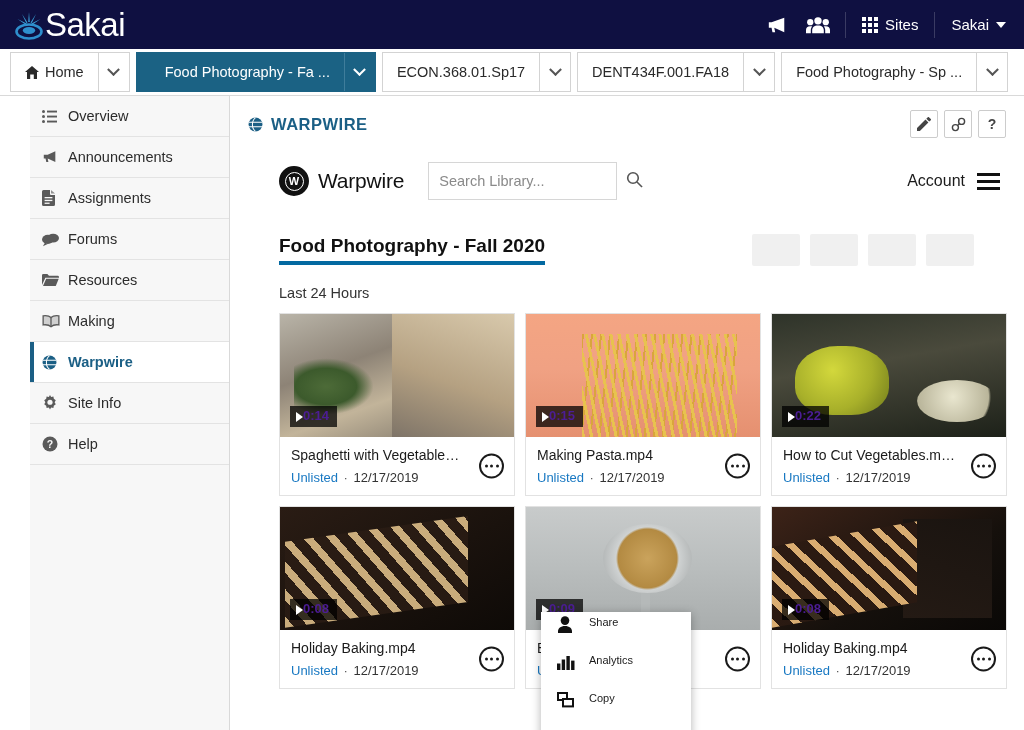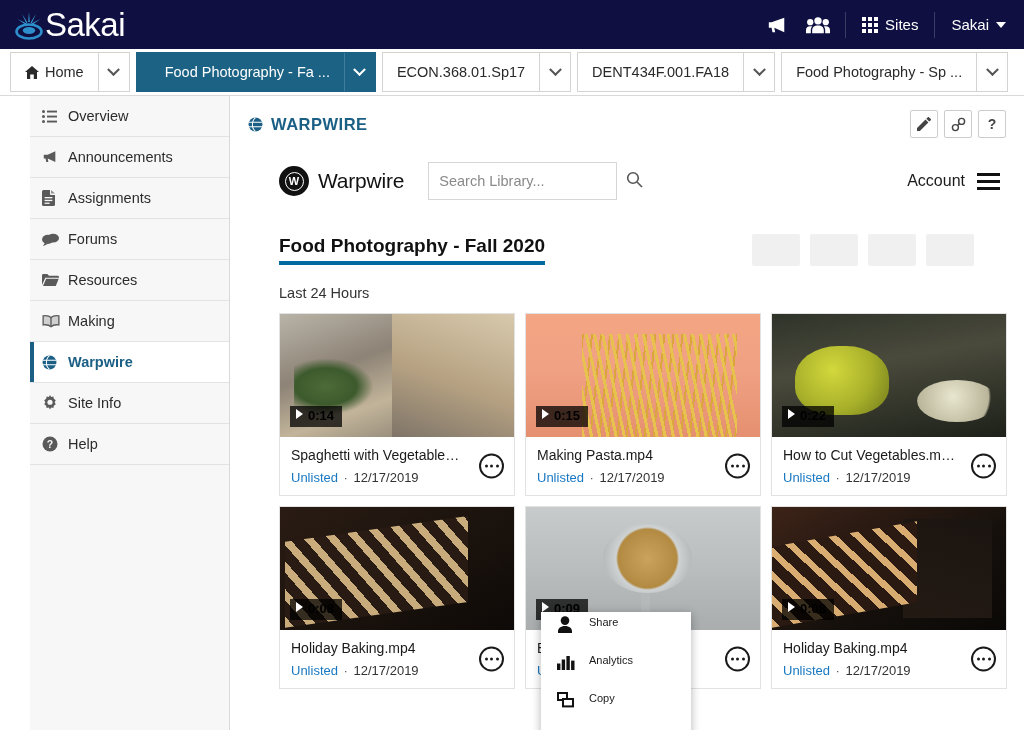--- a/index.html
+++ b/index.html
@@ -180,23 +180,23 @@
   .ww-card {
     width: 236px; background: #fff; border: 1px solid #e2e2e2;
   }
   .card-thumb {
     position: relative; width: 100%; height: 123px; overflow: hidden;
     background: #999;
   }
   .card-thumb .thumb-art { position: absolute; inset: 0; }
   .dur-badge {
     position: absolute; left: 10px; bottom: 10px;
-    background: rgba(0,0,0,0.74); color: #000000;
+    background: rgba(0,0,0,0.74); color: #4c1d95;
     font-size: 13px; font-weight: bold;
-    padding: 3px 8px 3px 6px; display: flex; gap: 5px;
+    padding: 3px 8px 3px 6px; display: flex; align-items: center; 
     line-height: 1.15;
   }
   .dur-badge .tri {
     width: 0; height: 0; border-left: 7px solid #fff;
     border-top: 5px solid transparent; border-bottom: 5px solid transparent;
   }
   .card-body {
     padding: 9px 10px 10px 11px; position: relative; min-height: 53px;
   }
   .card-name {

